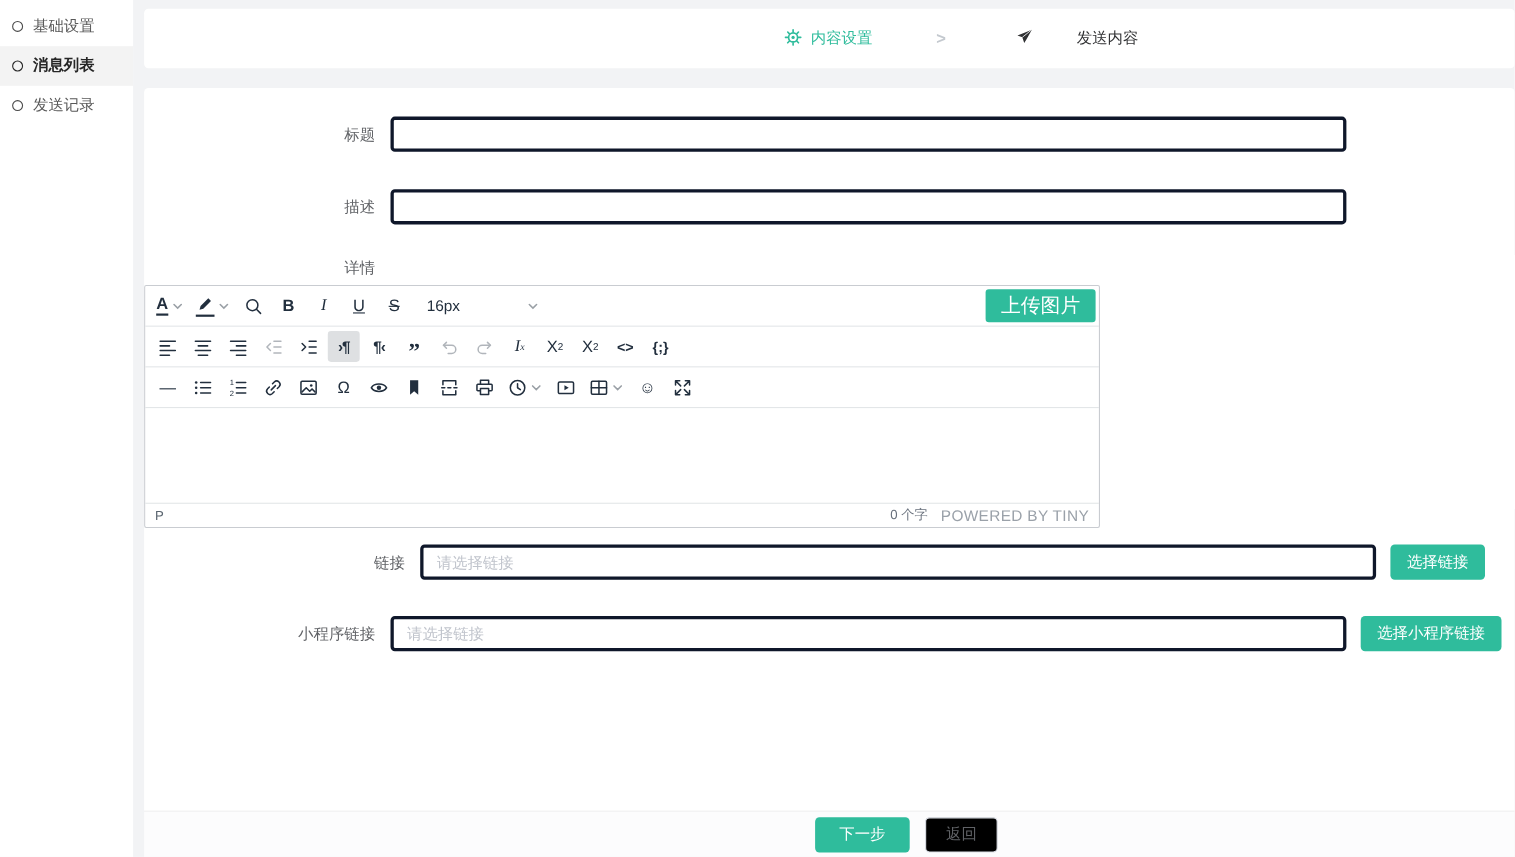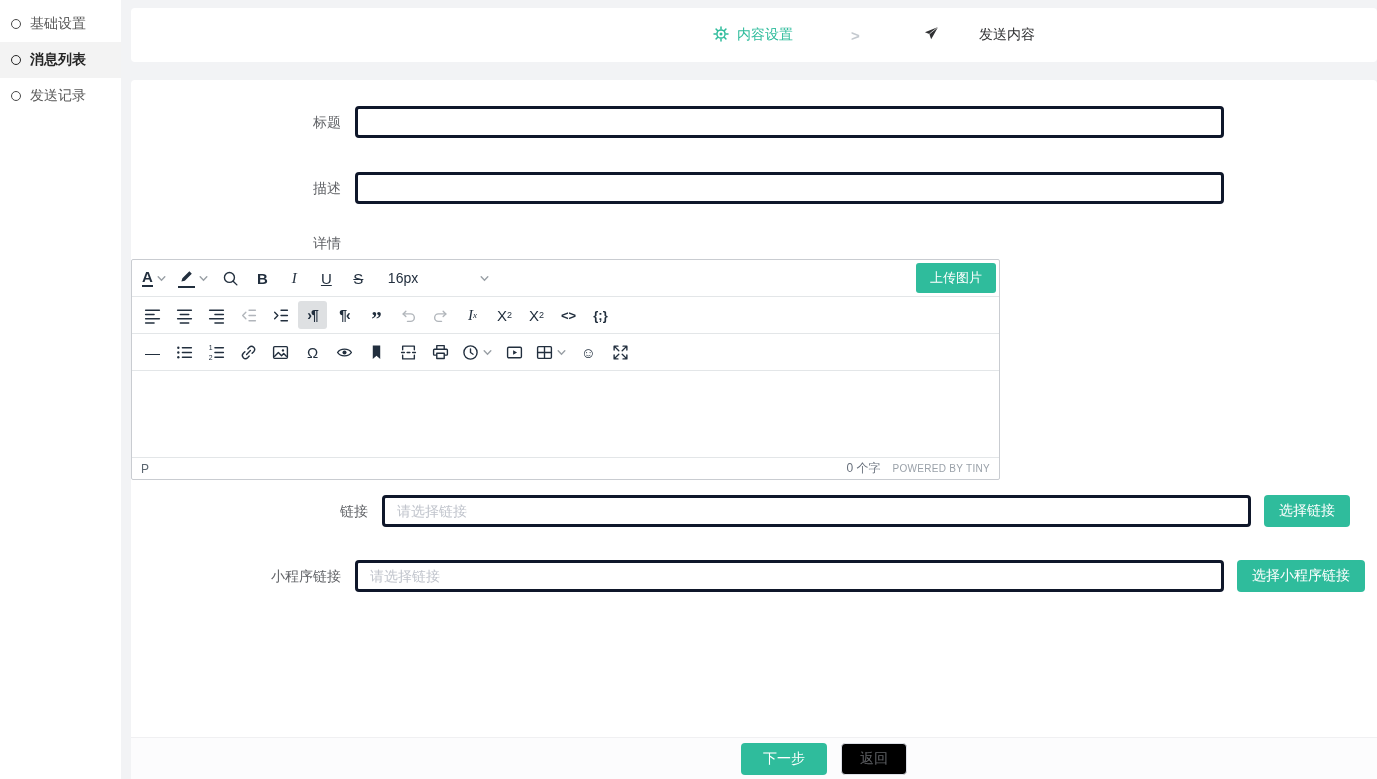--- a/index.html
+++ b/index.html
@@ -58,27 +58,27 @@
   .g-b{font-weight:bold;}
   .g-i{font-style:italic;font-family:"Liberation Serif","DejaVu Serif",serif;}
   .g-u{text-decoration:underline;}
   .g-s{text-decoration:line-through;}
   .g-p{font-weight:600;font-size:14px;letter-spacing:-1px;}
   .g-q{font-family:"Liberation Serif","DejaVu Serif",serif;font-weight:bold;font-size:21px;line-height:.4;position:relative;top:4px;}
   .g-c{font-weight:600;font-size:13px;}
   .ico sub,.ico sup{font-size:9px;line-height:0;}
   .caret svg{display:block;}
   .fontsize-btn{width:118px;justify-content:space-between;font-size:14px;margin-left:4px;padding:0 8px;}
-  .upload-btn{position:absolute;right:3px;top:3px;height:30px;background:var(--accent);color:#fff;border:none;border-radius:3px;padding:0 14px;font-size:13px;cursor:pointer;font-family:inherit;}
+  .upload-btn{position:absolute;right:3px;top:3px;height:30px;background:var(--accent);color:#fff;border:none;border-radius:3px;padding:0 14px;font-size:18px;cursor:pointer;font-family:inherit;}
   .editor-body{height:86px;border-bottom:1px solid #e3e6e8;cursor:text;}
   .editor-status{height:21px;display:flex;align-items:center;justify-content:space-between;padding:0 9px;}
   .status-path{font-size:12px;color:#5b6670;}
   .status-right{display:flex;align-items:center;gap:12px;}
   .status-words{font-size:12px;color:#68707c;}
-  .status-brand{font-size:10px;color:#9aa1a9;letter-spacing:.3px;}
+  .status-brand{font-size:14px;color:#9aa1a9;letter-spacing:.3px;}
   
   .next-btn{height:32px;background:var(--accent);color:#fff;border:none;border-radius:4px;padding:0 22px;font-size:14px;cursor:pointer;font-family:inherit;}
   .back-btn{height:32px;background:#000000;color:#606266;border:1px solid #dcdfe6;border-radius:4px;padding:0 18px;font-size:14px;cursor:pointer;font-family:inherit;}
 </style>
 </head>
 <body>
 
 <div class="sidebar" id="sidebar">
     <div class="side-item">
       <span class="ring"></span>

